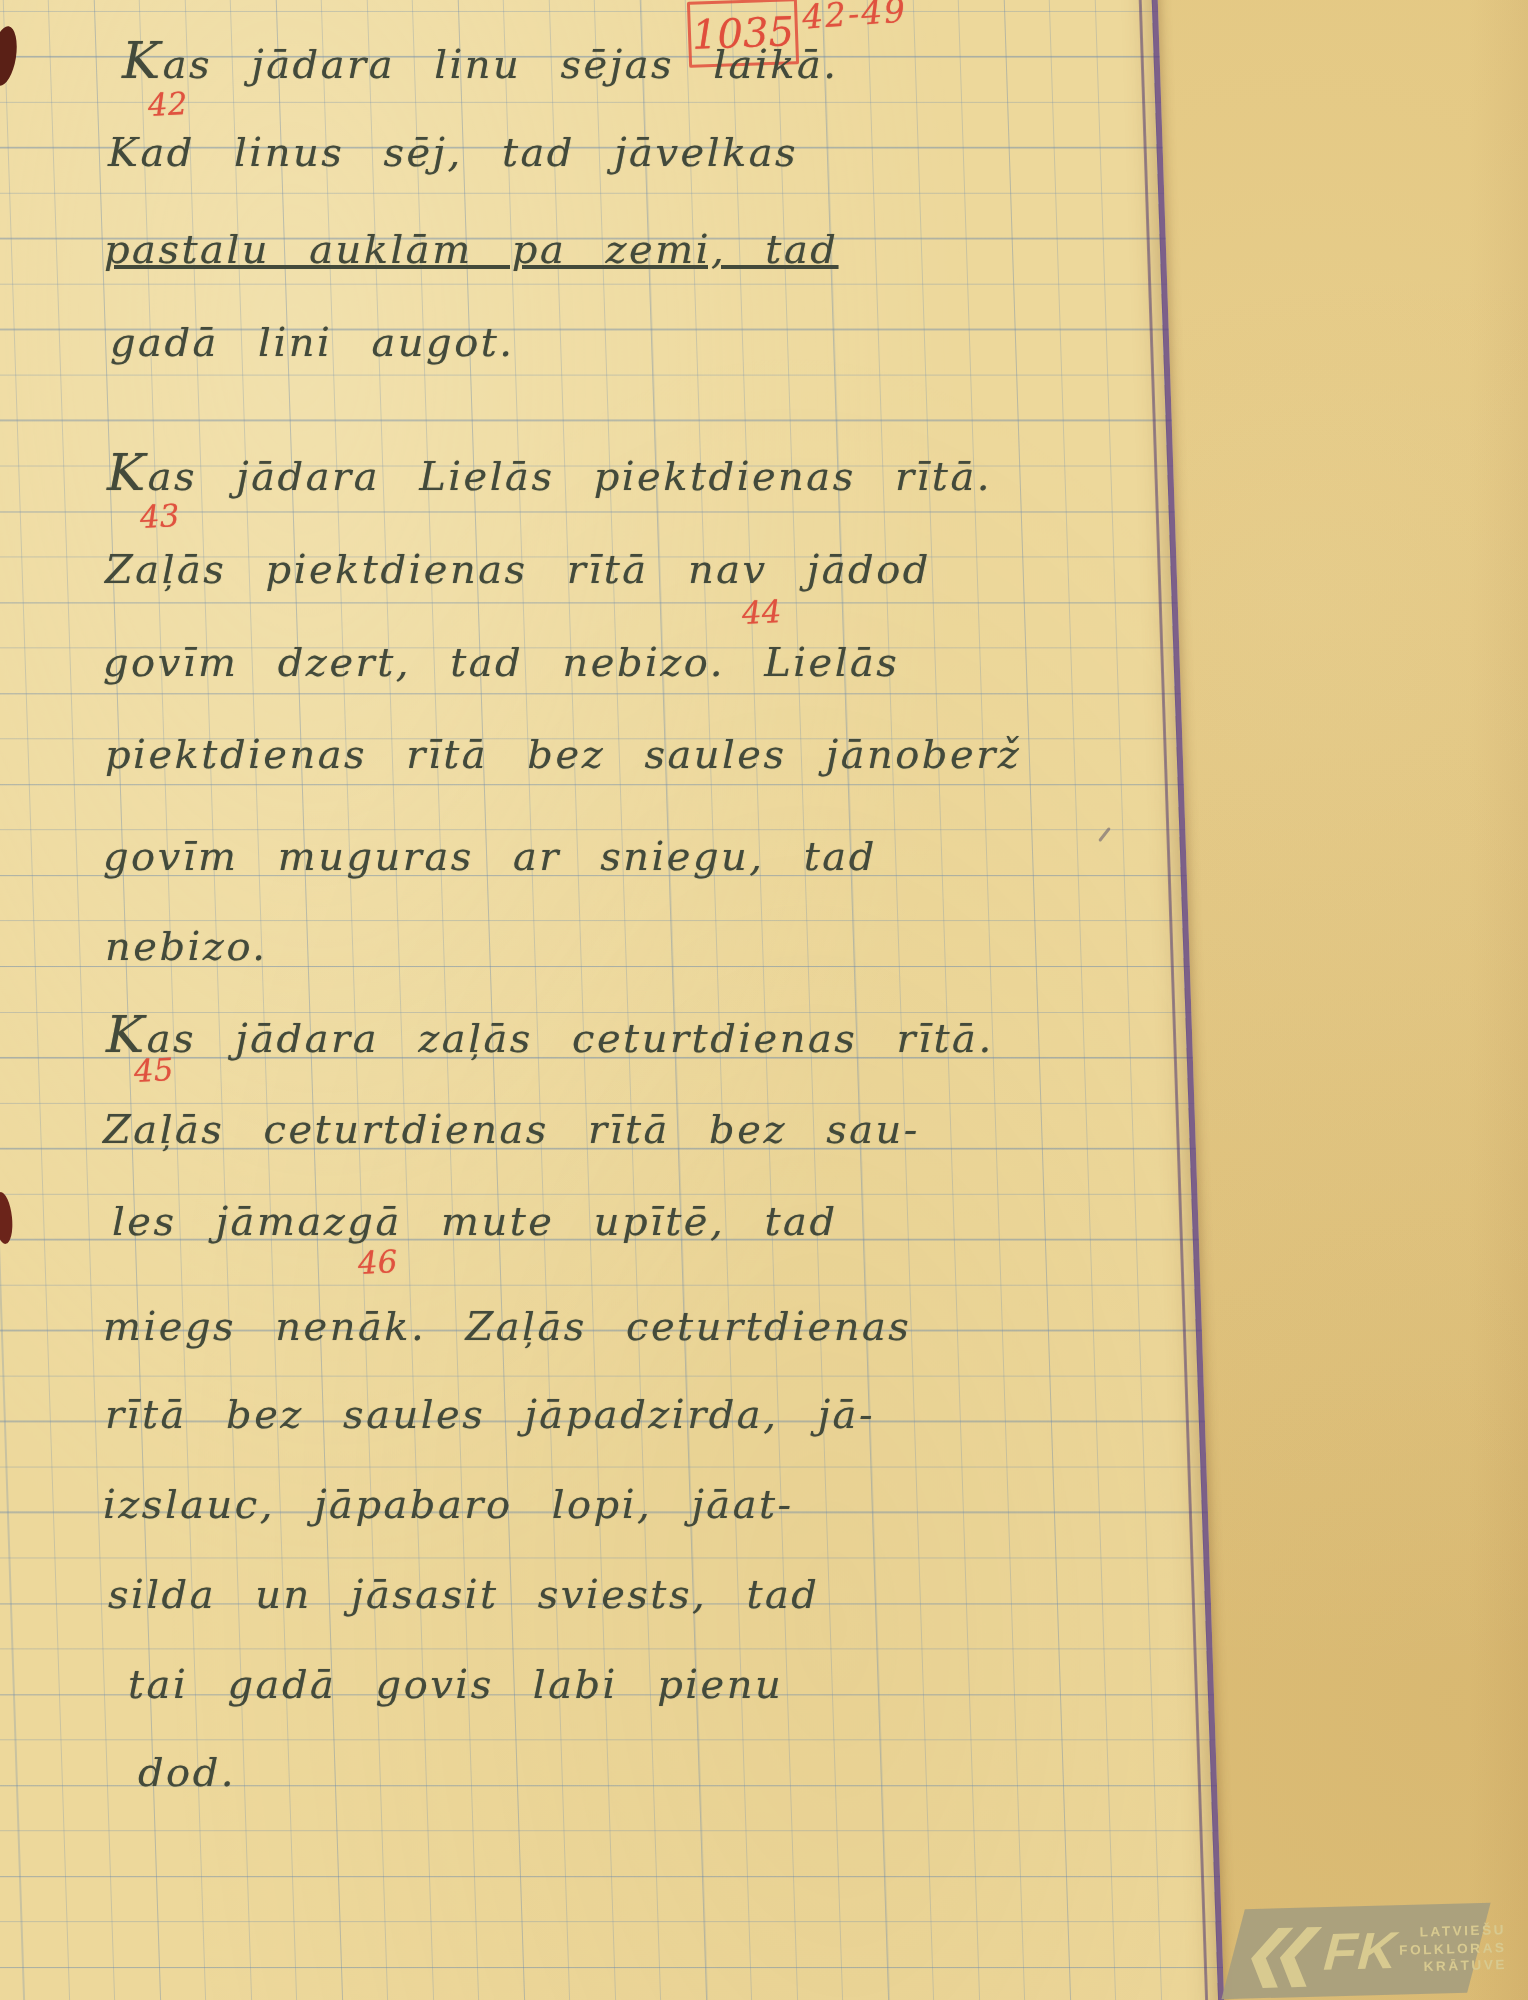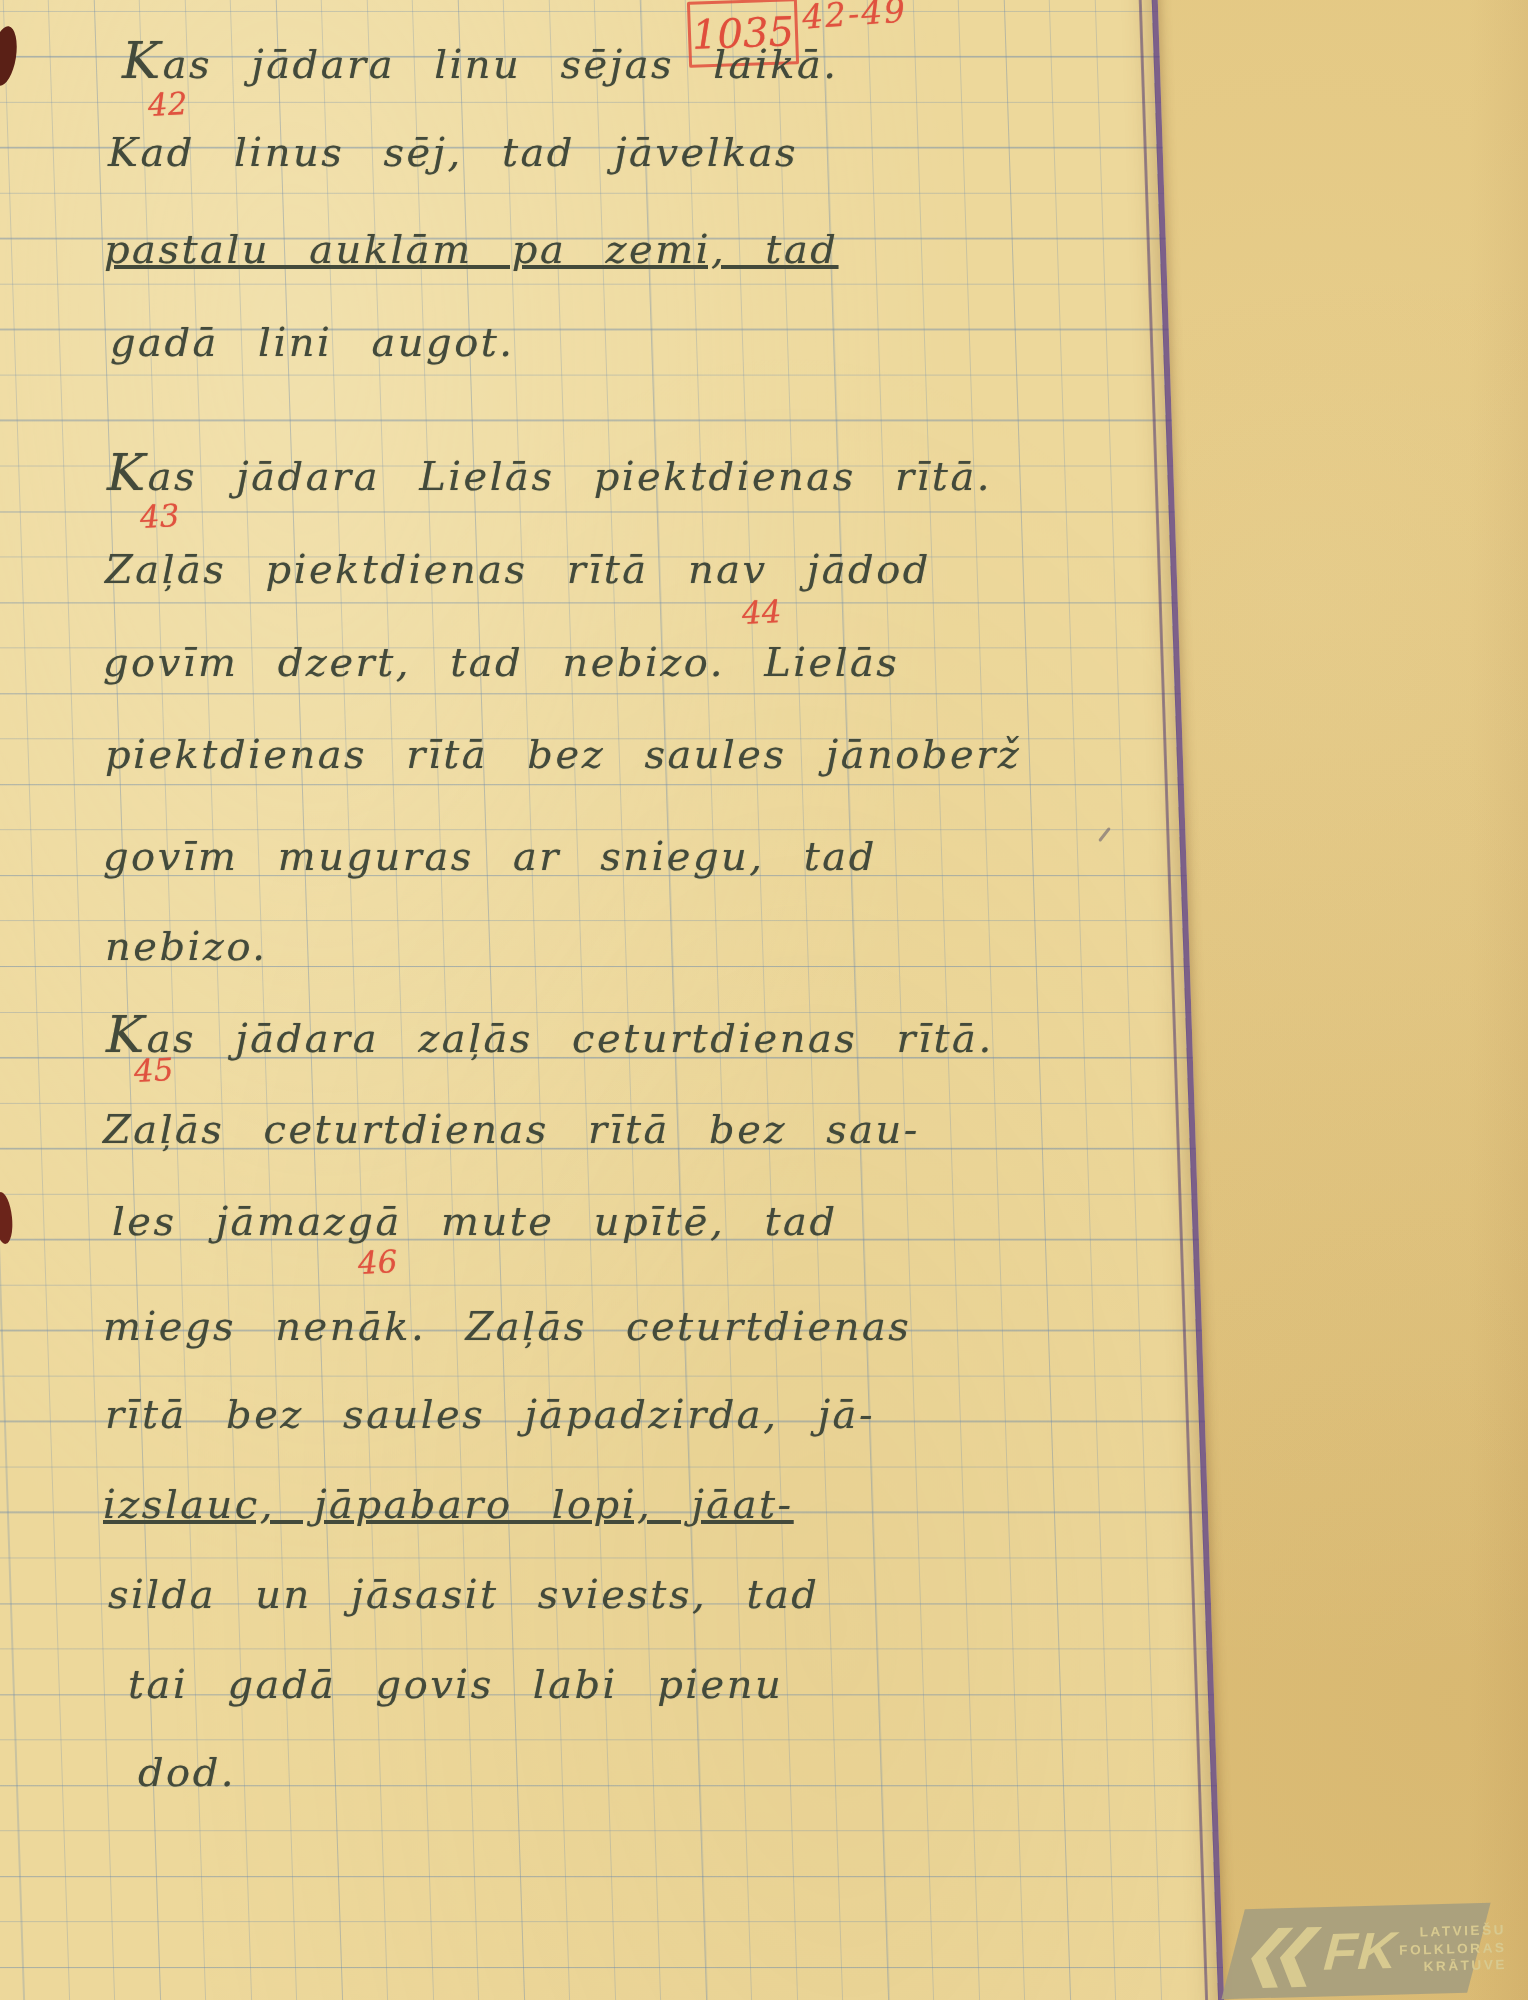--- a/index.html
+++ b/index.html
@@ -90,21 +90,21 @@
     <div class="hw" style="top: 543px; left: 105px;">Zaļās piektdienas rītā nav jādod</div>
     <div class="hw" style="top: 636px; left: 103px;">govīm dzert, tad nebizo. Lielās</div>
     <div class="hw" style="top: 728px; left: 105px;">piektdienas rītā bez saules jānoberž</div>
     <div class="hw" style="top: 830px; left: 103px;">govīm muguras ar sniegu, tad</div>
     <div class="hw" style="top: 920px; left: 105px;">nebizo.</div>
     <div class="hw title" style="top: 1008px; left: 106px;">Kas jādara zaļās ceturtdienas rītā.</div>
     <div class="hw" style="top: 1103px; left: 103px;">Zaļās ceturtdienas rītā bez sau-</div>
     <div class="hw" style="top: 1195px; left: 112px;">les jāmazgā mute upītē, tad</div>
     <div class="hw" style="top: 1300px; left: 103px;">miegs nenāk. Zaļās ceturtdienas</div>
     <div class="hw" style="top: 1388px; left: 105px;">rītā bez saules jāpadzirda, jā-</div>
-    <div class="hw" style="top: 1478px; left: 103px; text-decoration: underline;">izslauc, jāpabaro lopi, jāat-</div>
+    <div class="hw" style="top: 1478px; left: 103px;">izslauc, jāpabaro lopi, jāat-</div>
     <div class="hw" style="top: 1568px; left: 108px;">silda un jāsasit sviests, tad</div>
     <div class="hw" style="top: 1658px; left: 128px;">tai gadā govis labi pienu</div>
     <div class="hw" style="top: 1746px; left: 138px;">dod.</div>
   </div>
 
 <div class="rednum" style="left:148px;top:86px">42</div>
 <div class="rednum" style="left:140px;top:498px">43</div>
 <div class="rednum" style="left:742px;top:594px">44</div>
 <div class="rednum" style="left:134px;top:1052px">45</div>
 <div class="rednum" style="left:358px;top:1244px">46</div>

